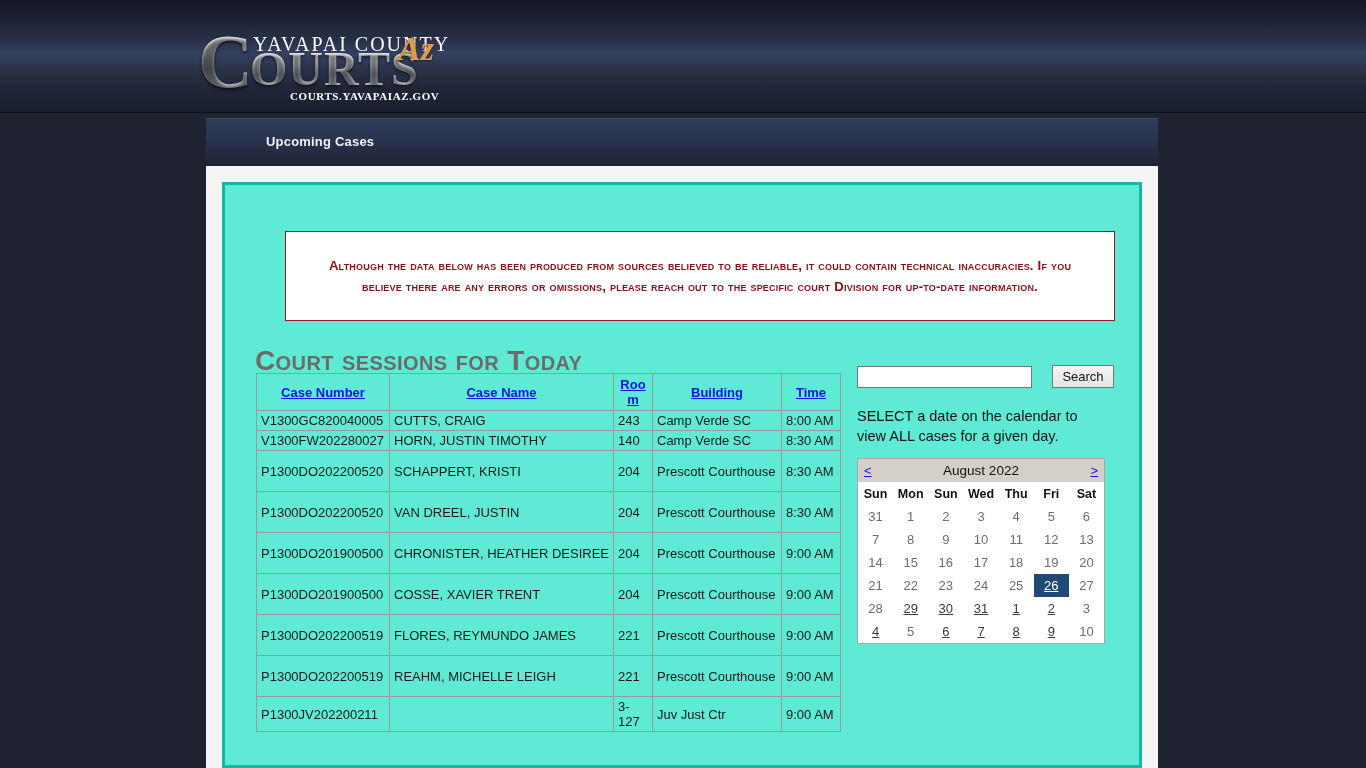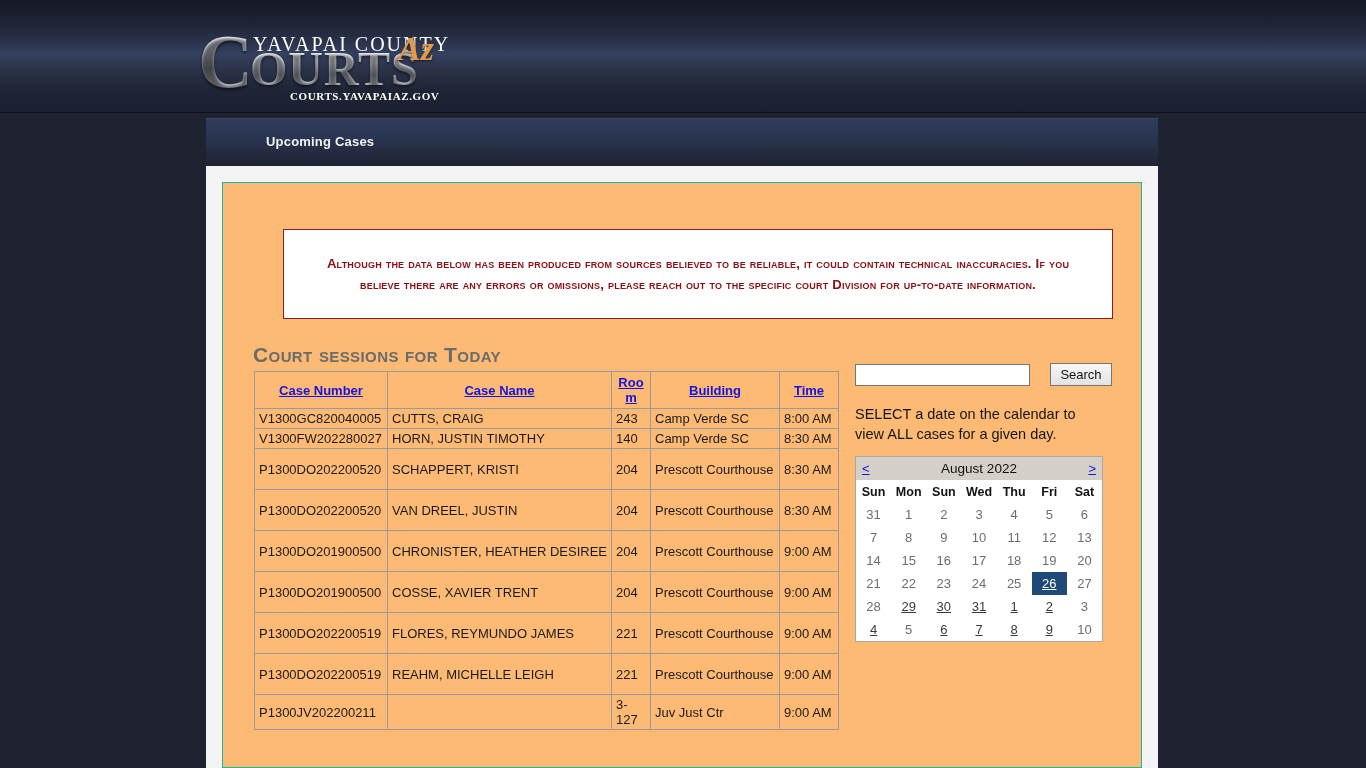--- a/index.html
+++ b/index.html
@@ -83,22 +83,22 @@
   
   .content-outer {
     position: absolute; top: 166px; left: 206px;
     width: 952px; height: 602px;
     background: #f4f4f4;
     padding: 16px;
   }
   .content-inner {
     position: relative;
     width: 920px; height: 586px;
-    background: #fdba74;
-    border: 1px solid #14b8a6;
+    background: #5eead4;
+    border: 3px solid #14b8a6;
     overflow: hidden;
   }
 
   
   .disclaimer {
     position: absolute; left: 60px; top: 46px;
     width: 830px; height: 90px;
     border: 1px solid #8a1c25;
     background: #ffffff;
     display: flex; align-items: center; justify-content: center;
@@ -111,21 +111,21 @@
     font-size: 13.2px;
     font-weight: bold;
     font-variant: small-caps;
     line-height: 21px;
     letter-spacing: .2px;
   }
 
   
   .section-heading {
     position: absolute; left: 30px; top: 160px;
-    font-size: 21px; font-weight: bold;
+    font-size: 28px; font-weight: bold;
     font-variant: small-caps;
     color: #6b6b6b;
     letter-spacing: .4px;
   }
 
   
   .table-wrap {
     position: absolute; left: 31px; top: 188px;
     width: 584px;
   }

